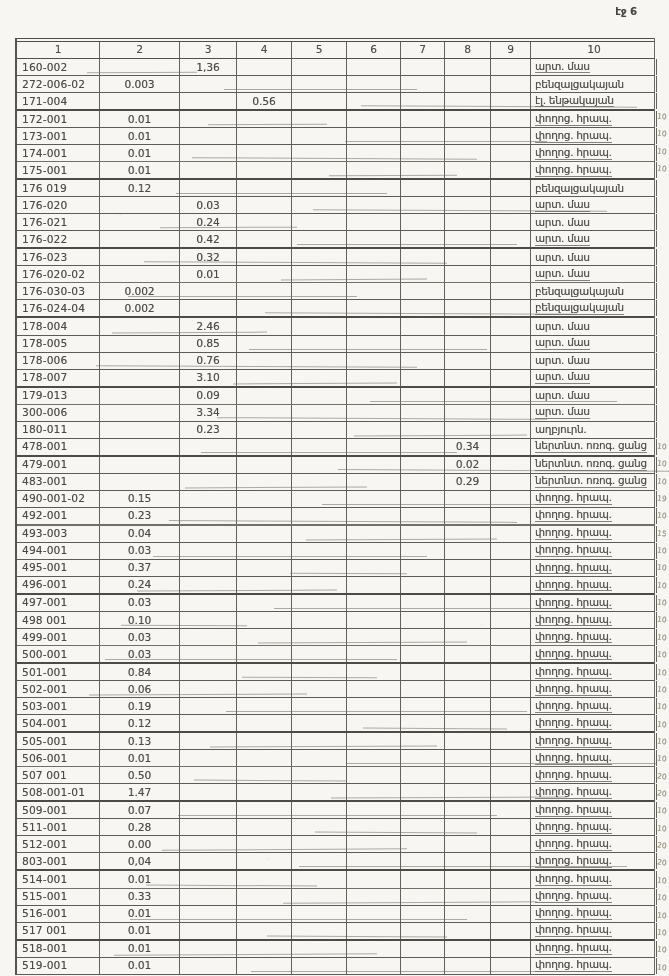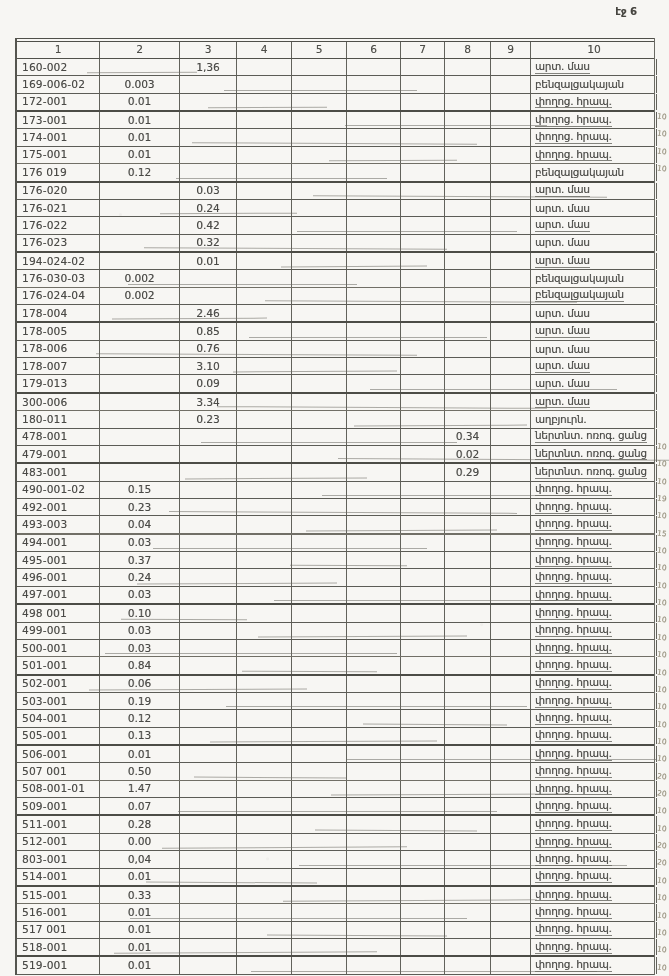--- a/index.html
+++ b/index.html
@@ -97,33 +97,48 @@
         <div class="cell"></div>
         <div class="cell"></div>
         <div class="cell"></div>
         <div class="cell"></div>
         <div class="cell c-label">
           <div class="ul">արտ. մաս</div>
         </div>
         <div class="scanline" style="left: 70px; width: 110px; transform: rotate(-0.3deg);"></div>
       </div>
       <div class="trow">
-        <div class="cell c-code">169-006-02</div>
+        <div class="cell c-code">272-006-02</div>
         <div class="cell c-val">0.003</div>
         <div class="cell"></div>
         <div class="cell"></div>
         <div class="cell"></div>
         <div class="cell"></div>
         <div class="cell"></div>
         <div class="cell"></div>
         <div class="cell"></div>
         <div class="cell c-label">
           <div class="">բենզալցակայան</div>
         </div>
         <div class="scanline" style="left: 207px; width: 193px; transform: rotate(0deg);"></div>
+      </div>
+      <div class="trow">
+        <div class="cell c-code">171-004</div>
+        <div class="cell"></div>
+        <div class="cell"></div>
+        <div class="cell c-val">0.56</div>
+        <div class="cell"></div>
+        <div class="cell"></div>
+        <div class="cell"></div>
+        <div class="cell"></div>
+        <div class="cell"></div>
+        <div class="cell c-label">
+          <div class="ul">էլ. ենթակայան</div>
+        </div>
+        <div class="scanline" style="left: 344px; width: 276px; transform: rotate(0.3deg);"></div>
       </div>
       <div class="trow">
         <div class="cell c-code">172-001</div>
         <div class="cell c-val">0.01</div>
         <div class="cell"></div>
         <div class="cell"></div>
         <div class="cell"></div>
         <div class="cell"></div>
         <div class="cell"></div>
         <div class="cell"></div>
@@ -247,21 +262,21 @@
         <div class="cell"></div>
         <div class="cell"></div>
         <div class="cell"></div>
         <div class="cell"></div>
         <div class="cell c-label">
           <div class="">արտ. մաս</div>
         </div>
         <div class="scanline" style="left: 127px; width: 303px; transform: rotate(0.3deg);"></div>
       </div>
       <div class="trow">
-        <div class="cell c-code">194-024-02</div>
+        <div class="cell c-code">176-020-02</div>
         <div class="cell"></div>
         <div class="cell c-val">0.01</div>
         <div class="cell"></div>
         <div class="cell"></div>
         <div class="cell"></div>
         <div class="cell"></div>
         <div class="cell"></div>
         <div class="cell"></div>
         <div class="cell c-label">
           <div class="ul">արտ. մաս</div>

